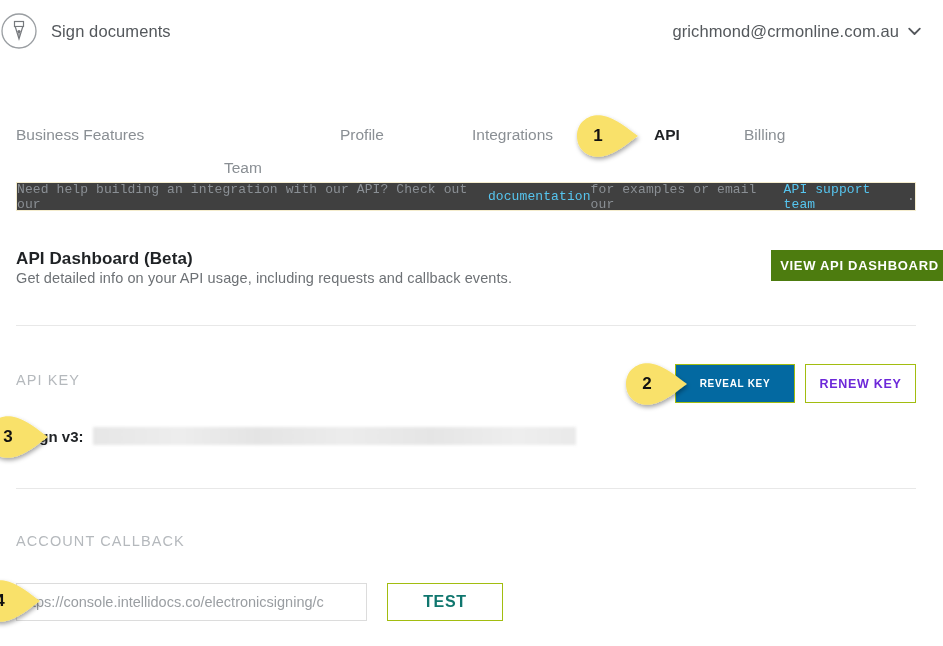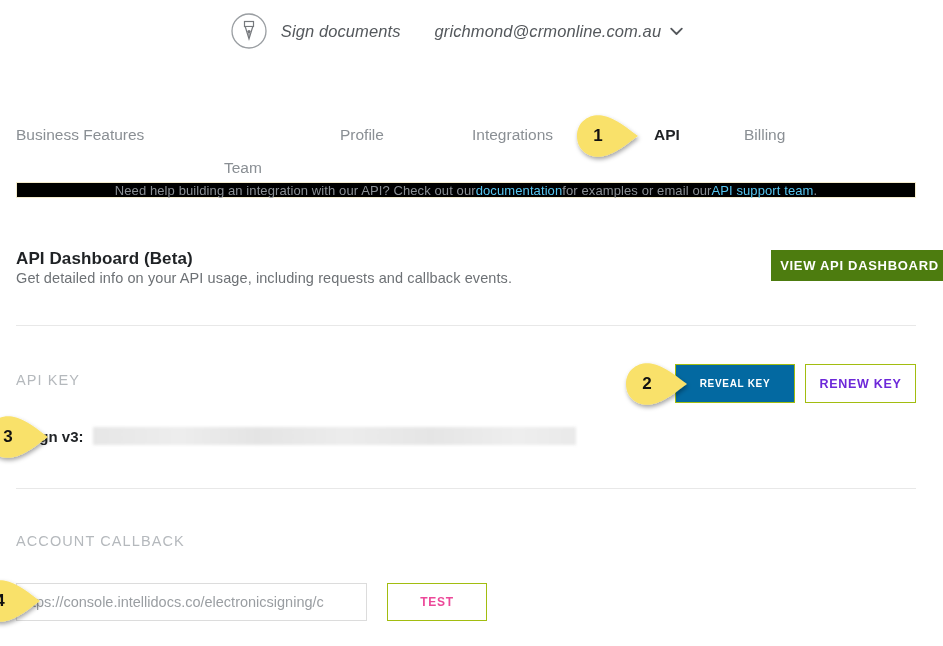--- a/index.html
+++ b/index.html
@@ -8,23 +8,22 @@
     height: 646px;
     background: #ffffff;
     font-family: "Liberation Sans", sans-serif;
     overflow: hidden;
   }
   .page { position: relative; width: 943px; height: 646px; background:#fff; }
 
   
   .topbar {
     position: absolute; top: 0; left: 0; right: 0; height: 62px;
-    display: flex; align-items: center; justify-content: center;
-    padding-right: 30px;
-    font-style: italic;
+    display: flex; align-items: center; justify-content: space-between;
+    padding-right: 22px;
   }
   .sign-docs { display: flex; align-items: center; gap: 13px; margin-right: 34px; }
   .nib-icon { width: 38px; height: 38px; display: block; }
   .sign-docs-label { font-size: 16.5px; color: #54585c; letter-spacing: .1px; }
   .account { display: flex; align-items: center; gap: 9px; }
   .account-email { font-size: 16.5px; color: #54585c; letter-spacing: .1px; }
   .caret { width: 13px; height: 9px; display:block; }
 
   
   .navtabs {
@@ -32,24 +31,24 @@
   }
   .tab {
     position: absolute; top: 0;
     font-size: 15.5px; color: #8a8f94; white-space: nowrap; line-height: 26px;
   }
   .tab.active { color: #1f2225; font-weight: bold; }
 
   
   .banner {
     position: absolute; top: 182px; left: 16px;
-    width: 900px; height: 16px;
-    background: #000000; border: 1px solid #f4eccd;
+    width: 900px; height: 29px;
+    background: #404040; border: 1px solid #f4eccd;
     display: flex; align-items: center; justify-content: center;
-    font-size: 13px; color: #8a8f94; letter-spacing: .1px;
+    font-size: 13px; color: #8a8f94; letter-spacing: .1px; font-family: Liberation Mono, monospace;
   }
   .banner a { color: #56c5ef; text-decoration: none; }
 
   
   .dash-title {
     position: absolute; top: 249px; left: 16px;
     font-size: 17px; font-weight: bold; color: #1f2225; letter-spacing: .1px;
   }
   .dash-sub {
     position: absolute; top: 270px; left: 16px;
@@ -105,23 +104,23 @@
   .callback-input {
     position: absolute; top: 583px; left: 16px;
     width: 351px; height: 38px;
     border: 1px solid #dcdcdc; background: #fff;
     font-family: inherit; font-size: 14.5px; color: #9a9ea2;
     padding: 0 11px;
   }
   .callback-input::placeholder { color: #9a9ea2; }
   .btn-test {
     position: absolute; top: 583px; left: 387px;
-    width: 100px; height: 38px;
-    background: #ffffff; color: #ec4899; border: 1px solid #a2bd10;
-    font-family: inherit; font-size: 12px; font-weight: bold; letter-spacing: .7px;
+    width: 116px; height: 38px;
+    background: #ffffff; color: #0f766e; border: 1px solid #a2bd10;
+    font-family: inherit; font-size: 16px; font-weight: bold; letter-spacing: .7px;
     cursor: pointer;
   }
 
   
   .marker { position: absolute; width: 72px; height: 46px; }
   .marker svg { display: block; overflow: visible; }
   .marker .mnum {
     position: absolute; top: 0; left: 0; width: 52px; height: 46px;
     display: flex; align-items: center; justify-content: center;
     font-size: 17px; font-weight: bold; color: #111; pointer-events: none;

